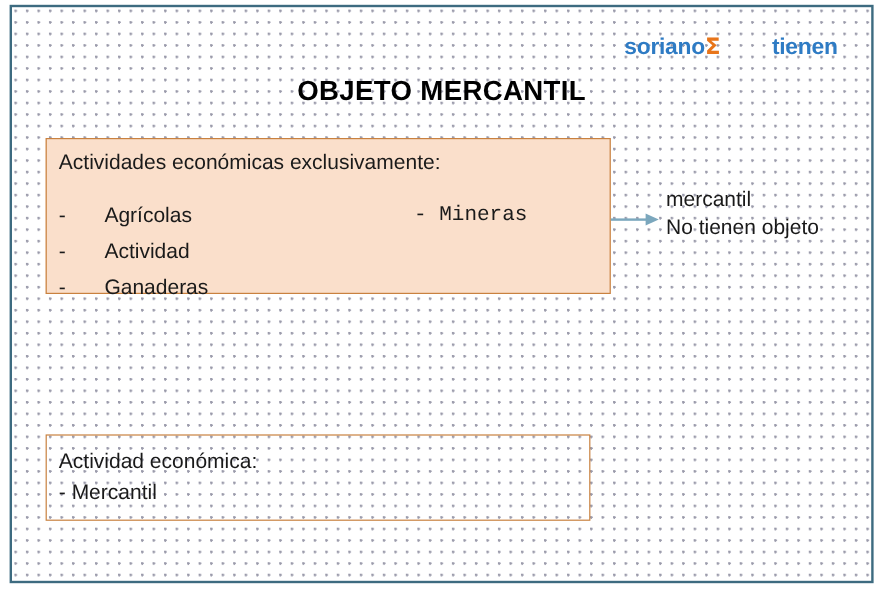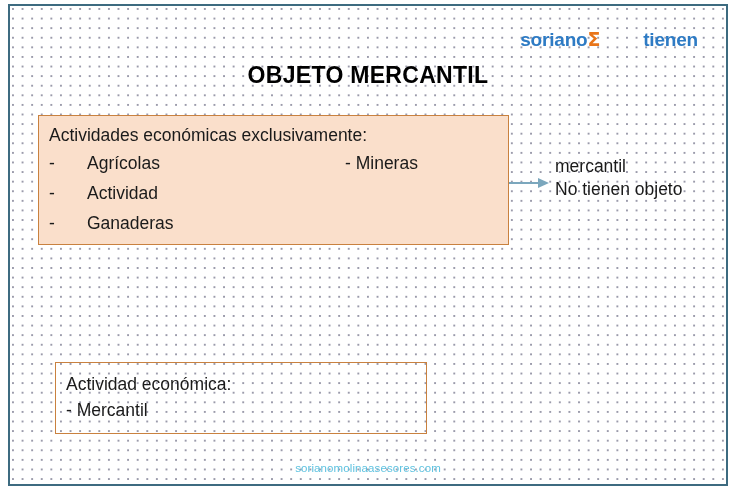--- a/index.html
+++ b/index.html
@@ -71,21 +71,21 @@
     height: 130px;
     box-sizing: border-box;
     background: #fadfcb;
     border: 1px solid #c9813f;
     padding: 9px 0 0 10px;
   }
   #main-box .head {
     font-size: 17.5px;
     color: #1a1a1a;
     line-height: 1.22;
-    margin-bottom: 2px;
+    margin-bottom: 18px;
     white-space: nowrap;
   }
   .rows { position: relative; }
   .row {
     position: relative;
     height: 30px;
     line-height: 30px;
     font-size: 17.5px;
     color: #1a1a1a;
     white-space: nowrap;
@@ -97,20 +97,21 @@
   }
   .row .lbl {
     position: absolute;
     left: 38px;
     top: 0;
   }
   .row .col2 {
     position: absolute;
     left: 296px;
     top: 0;
+    font-family: Liberation Mono, monospace;
   }
 
   
   #arrow {
     position: absolute;
     left: 499px;
     top: 172px;
     width: 42px;
     height: 10px;
   }
@@ -142,27 +143,26 @@
     font-size: 17.5px;
     line-height: 1.33;
     color: #1a1a1a;
   }
 
   
   #bottom-box {
     position: absolute;
     left: 28px;
     top: 356px;
-    width: 372px;
+    width: 454px;
     height: 72px;
     box-sizing: border-box;
     background: transparent;
     border: 1px solid #c9813f;
     padding: 9px 0 0 10px;
-    margin-left: 17px;
   }
   #bottom-box .ln {
     font-size: 17.5px;
     color: #1a1a1a;
     line-height: 1.48;
     white-space: nowrap;
   }
 
   
   #footer {
@@ -218,15 +218,14 @@
   <div id="side-note">
     <div>mercantil</div>
     <div>No tienen objeto</div>
   </div>
 
   <div id="bottom-box">
     <div class="ln">Actividad económica:</div>
     <div class="ln">- Mercantil</div>
   </div>
 
-  <div id="footer">sorianomolinaasesores.com</div>
 
 </div>
 
 </body></html>

